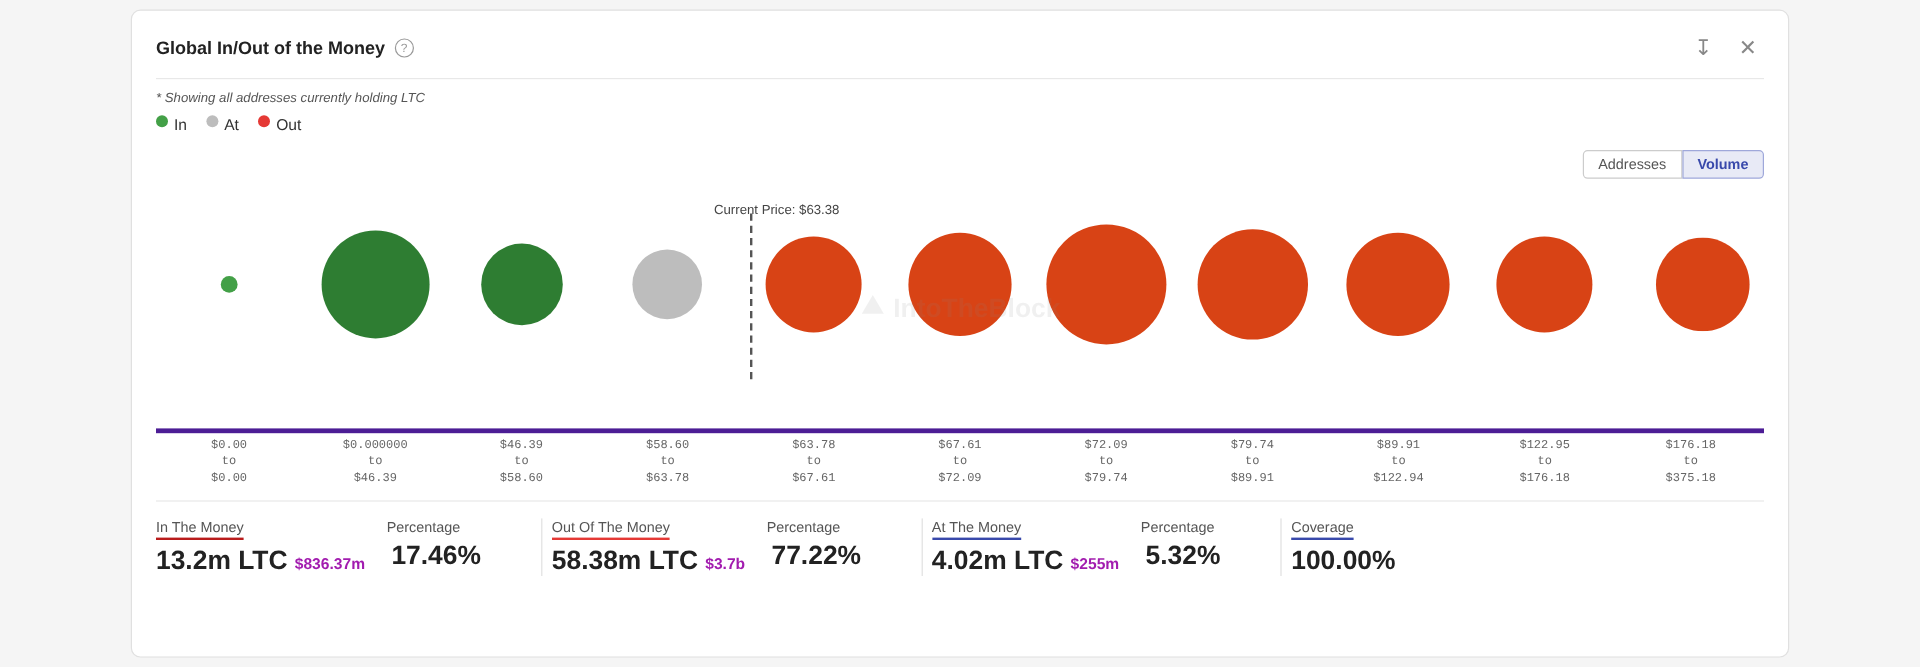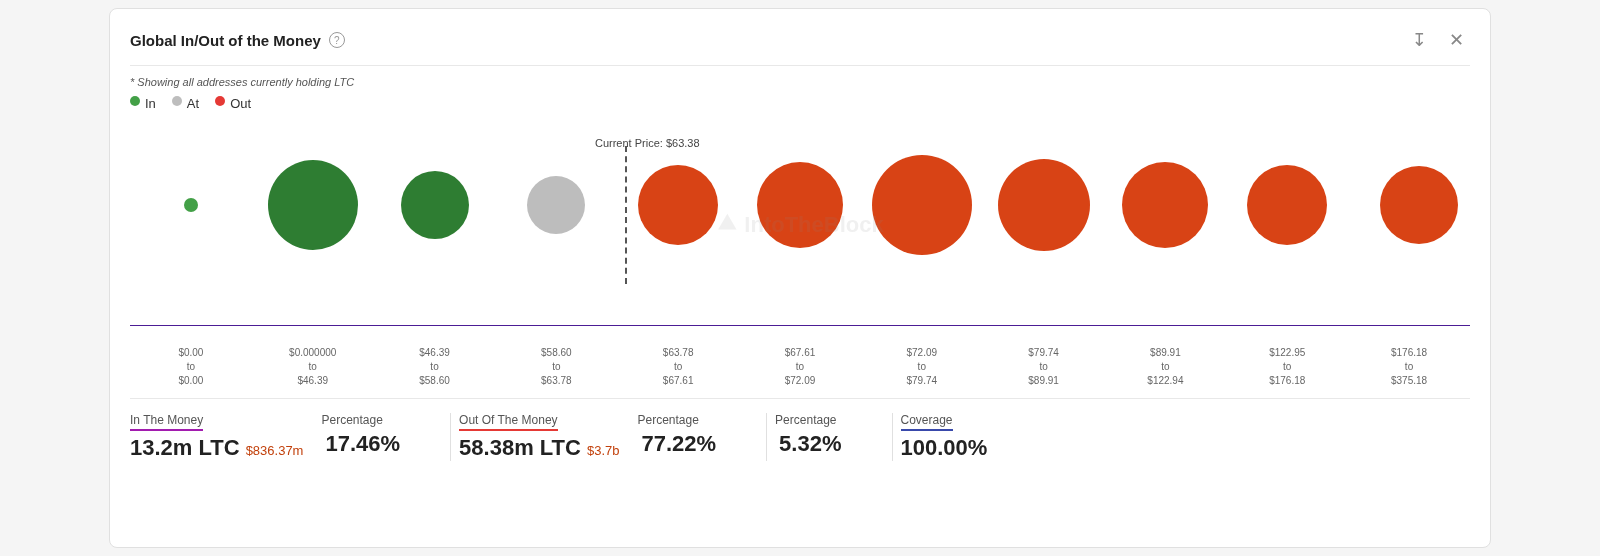--- a/index.html
+++ b/index.html
@@ -17,31 +17,31 @@
     .legend-dot { width: 10px; height: 10px; border-radius: 50%; }
     .chart-controls { display: flex; justify-content: flex-end; margin-bottom: 8px; gap: 0; }
     .ctrl-btn { border: 1px solid #ccc; background: #fff; padding: 4px 12px; font-size: 12px; cursor: pointer; color: #555; }
     .ctrl-btn.active { background: #e8eaf6; border-color: #9fa8da; color: #3949ab; font-weight: 600; }
     .ctrl-btn:first-child { border-radius: 4px 0 0 4px; }
     .ctrl-btn:last-child { border-radius: 0 4px 4px 0; }
     .chart-area { position: relative; height: 200px; width: 100%; margin-bottom: 0; }
     .bubbles-row { display: flex; align-items: center; height: 160px; width: 100%; position: relative; }
     .bubble-col { display: flex; flex-direction: column; align-items: center; flex: 1; position: relative; }
     .bubble { border-radius: 50%; display: flex; align-items: center; justify-content: center; }
-    .axis-row { display: flex; width: 100%; border-top: 1px solid #4c1d95; padding-top: 20px; }
+    .axis-row { display: flex; width: 100%; border-top: 4px solid #4c1d95; padding-top: 4px; font-family: Liberation Mono, monospace; }
     .axis-col { flex: 1; text-align: center; font-size: 10px; color: #666; line-height: 1.4; }
     .watermark { position: absolute; top: 50%; left: 50%; transform: translate(-50%, -50%); opacity: 0.12; font-size: 22px; font-weight: 700; color: #888; pointer-events: none; white-space: nowrap; display: flex; align-items: flex-start; gap: 6px; }
     .stats-row { display: flex; align-items: flex-start; border-top: 1px solid #e8e8e8; padding-top: 14px; margin-top: 10px; gap: 0; }
     .stat-block { padding: 0 18px 0 0; }
     .stat-label { font-size: 12px; color: #555; margin-bottom: 4px; display: flex; align-items: center; }
-    .stat-underline-green { border-bottom: 2px solid #a21caf; padding-bottom: 2px; display: inline-block; }
+    .stat-underline-green { border-bottom: 2px solid #b91c1c; padding-bottom: 2px; display: inline-block; }
     .stat-underline-red { border-bottom: 2px solid #e53935; padding-bottom: 2px; display: inline-block; }
     .stat-underline-blue { border-bottom: 2px solid #3949ab; padding-bottom: 2px; display: inline-block; }
     .stat-value { font-size: 22px; font-weight: 700; color: #222; display: flex; align-items: baseline; gap: 6px; }
-    .stat-sub { font-size: 13px; color: #c2410c; font-weight: 400; }
+    .stat-sub { font-size: 13px; color: #a21caf; font-weight: 700; }
     .stat-pct { font-size: 22px; font-weight: 700; color: #222; padding: 0 24px 0 4px; display: flex; align-items: baseline; }
     .divider-v { width: 1px; background: #e0e0e0; margin: 0 8px; align-self: stretch; }
   </style>
 </head>
 <body>
 
 <div class="card">
 
   <div class="header">
     <div class="header-left">
@@ -64,20 +64,24 @@
     <div class="legend-item">
       <div class="legend-dot" style="background:#bdbdbd;"></div>
       <span>At</span>
     </div>
     <div class="legend-item">
       <div class="legend-dot" style="background:#e53935;"></div>
       <span>Out</span>
     </div>
   </div>
 
+  <div class="chart-controls">
+    <button class="ctrl-btn">Addresses</button>
+    <button class="ctrl-btn active">Volume</button>
+  </div>
 
   <div class="chart-area">
 
     <div style="position:absolute; top:12px; left: calc(4/11 * 100% + 30px); transform:translateX(-50%); font-size:11px; color:#444; white-space:nowrap; z-index:3;">Current Price: $63.38</div>
 
     <div class="bubbles-row">
 
       <div class="bubble-col">
         <div class="bubble" style="width:14px;height:14px;background:#43a047;"></div>
       </div>
@@ -174,20 +178,29 @@
         <span class="stat-sub">$3.7b</span>
       </div>
     </div>
 
     <div class="stat-block">
       <div class="stat-label">Percentage</div>
       <div class="stat-pct">77.22%</div>
     </div>
     <div class="divider-v"></div>
 
+    <div class="stat-block">
+      <div class="stat-label">
+        <span class="stat-underline-blue">At The Money</span>
+      </div>
+      <div class="stat-value">
+        <span>4.02m LTC</span>
+        <span class="stat-sub">$255m</span>
+      </div>
+    </div>
 
     <div class="stat-block">
       <div class="stat-label">Percentage</div>
       <div class="stat-pct">5.32%</div>
     </div>
     <div class="divider-v"></div>
 
     <div class="stat-block">
       <div class="stat-label">
         <span class="stat-underline-blue">Coverage</span>

